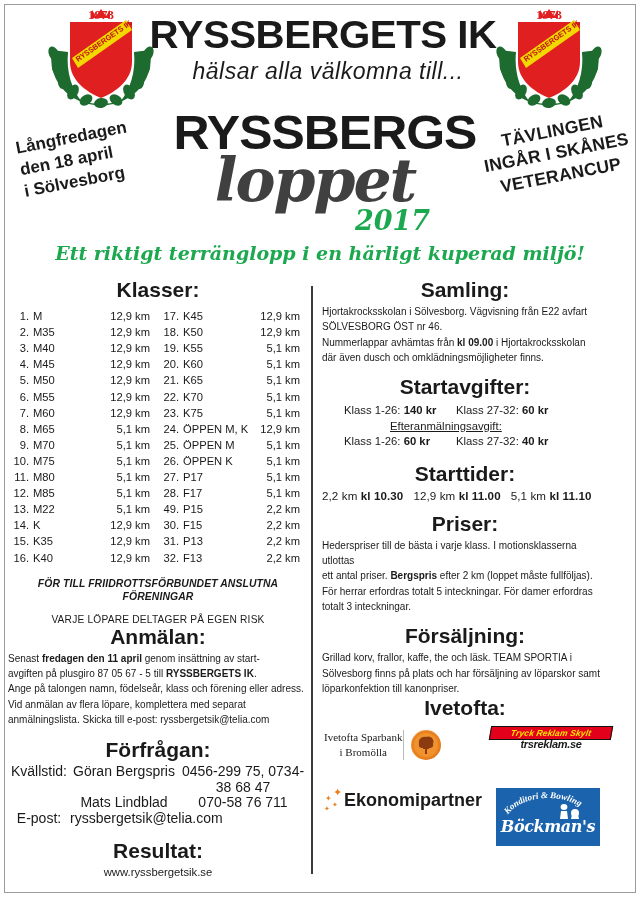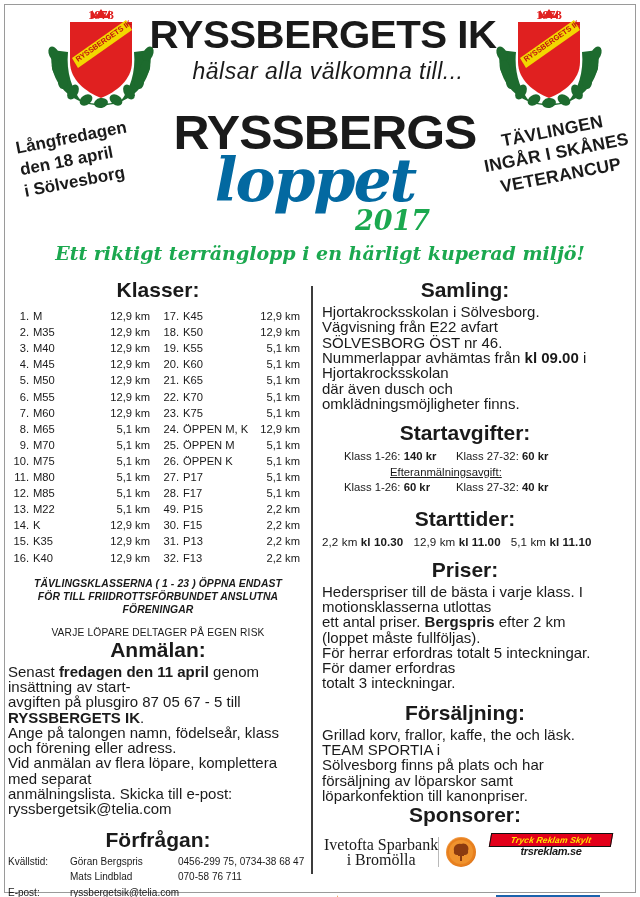--- a/index.html
+++ b/index.html
@@ -56,24 +56,24 @@
   .kcol{width:50%;}
   .krow{display:flex;line-height:16.1px;white-space:nowrap;}
   .knum{width:21px;text-align:right;padding-right:4px;}
   .kname{flex:1;}
   .kdist{width:50px;text-align:right;padding-right:8px;}
 
   .note{text-align:center;font-style:italic;font-weight:700;font-size:10.4px;
         line-height:13px;margin-top:11px;letter-spacing:0.1px;}
   .note2{text-align:center;font-size:10.2px;margin-top:11px;letter-spacing:0.2px;}
 
-  .p{font-size:15px;line-height:15.3px;margin:3px 4px 0 0;}
+  .p{font-size:10px;line-height:15.3px;margin:3px 4px 0 0;}
   .anm-h{margin-top:9px;}
 
-  .frag{font-size:10px;line-height:15.6px;margin-top:3px;}
+  .frag{font-size:14px;line-height:15.6px;margin-top:3px;text-align:center;}
   .frow{display:flex;}
   .flab{width:62px;flex:none;}
   .fname{width:108px;flex:none;}
   .fnum{flex:1;}
 
   .res-url{text-align:center;font-size:11.3px;margin-top:4px;}
 
   
   .sec-r{margin-top:2px;}
   .fees{font-size:11.3px;line-height:15.4px;margin-top:5px;margin-left:22px;}
@@ -82,21 +82,21 @@
   .uline{text-decoration:underline;padding-left:46px;}
   .starttid{font-size:11.6px;margin-top:4px;letter-spacing:0.1px;}
   b{font-weight:700;}
 
   
   .sponsors{margin-top:9px;}
   .sgrid{position:relative;height:160px;margin-top:7px;}
   .slot{position:absolute;}
 
   .spar-wrap{display:flex;align-items:center;gap:7px;}
-  .spar-txt{font-family:"Liberation Serif","DejaVu Serif",serif;font-size:16px;
+  .spar-txt{font-family:"Liberation Serif","DejaVu Serif",serif;font-size:11px;
      line-height:15px;text-align:center;border-right:1px solid #b9b9b9;}
   .spar-coin{width:30px;height:30px;border-radius:50%;
      background:radial-gradient(circle at 34% 30%,#f7b36a,#e8801f 62%,#c9651a);position:relative;}
   .spar-coin:after{content:"";position:absolute;left:7px;top:8px;width:16px;height:15px;
      background:
        radial-gradient(circle at 50% 38%, #8c3b10 0 46%, transparent 47%);
   }
 
   .ekon{display:flex;align-items:center;}
   .ekon-txt{font-family:Liberation Sans, sans-serif;font-weight:700;font-size:18px;}
@@ -185,21 +185,21 @@
           <path d="M50 4 L54 10 L59 3 L64 10 L68 4 L68 12 L50 12 Z" fill="#e02020"></path>
           <text transform="translate(36,56) rotate(-35)" font-family="Liberation Sans, sans-serif" font-size="7.5" font-weight="700" fill="#c01010">RYSSBERGETS IK</text>
         </g>
       </svg>
     </div>
 
     <div class="club-title">RYSSBERGETS IK</div>
     <div class="club-sub">hälsar alla välkomna till...</div>
 
     <div class="main-title">RYSSBERGS</div>
-    <div class="loppet" style="color:#0369a1">loppet</div>
+    <div class="loppet" style="color:#404040">loppet</div>
     <div class="year" style="color:#1ba84f">2017</div>
 
     <div class="corner left">
       <div>Långfredagen</div>
       <div>den 18 april</div>
       <div>i Sölvesborg</div>
     </div>
 
     <div class="corner right">
       <div>TÄVLINGEN</div>
@@ -377,21 +377,20 @@
             </div>
             <div class="krow">
               <span class="knum">32.</span>
               <span class="kname">F13</span>
               <span class="kdist">2,2 km</span>
             </div>
           </div>
       </div>
 
       <div class="note">
-        <div>TÄVLINGSKLASSERNA ( 1 - 23 ) ÖPPNA ENDAST</div>
         <div>FÖR TILL FRIIDROTTSFÖRBUNDET ANSLUTNA FÖRENINGAR</div>
       </div>
       <div class="note2">VARJE LÖPARE DELTAGER PÅ EGEN RISK</div>
 
       <h2 class="sec anm-h">Anmälan:</h2>
       <p class="p">
         <span>Senast </span><b>fredagen den 11 april</b><span> genom insättning av start-</span><br>
         <span>avgiften på plusgiro 87 05 67 - 5 till </span><b>RYSSBERGETS IK</b><span>.</span><br>
         <span>Ange på talongen namn, födelseår, klass och förening eller adress.</span><br>
         <span>Vid anmälan av flera löpare, komplettera med separat</span><br>
@@ -458,21 +457,21 @@
         <span>totalt 3 inteckningar.</span>
       </p>
 
       <h2 class="sec" style="margin-top:10px">Försäljning:</h2>
       <p class="p">
         <span>Grillad korv, frallor, kaffe, the och läsk. TEAM SPORTIA i</span><br>
         <span>Sölvesborg finns på plats och har försäljning av löparskor samt</span><br>
         <span>löparkonfektion till kanonpriser.</span>
       </p>
 
-      <h2 class="sec sponsors">Sponsorer:</h2>
+      <h2 class="sec sponsors">Ivetofta:</h2>
 
       <div class="sgrid">
 
         <div class="slot" style="left:2px;top:4px">
           <div class="spar-wrap">
             <div class="spar-txt">
               <div>Ivetofta Sparbank</div>
               <div>i Bromölla</div>
             </div>
             <div class="spar-coin">

